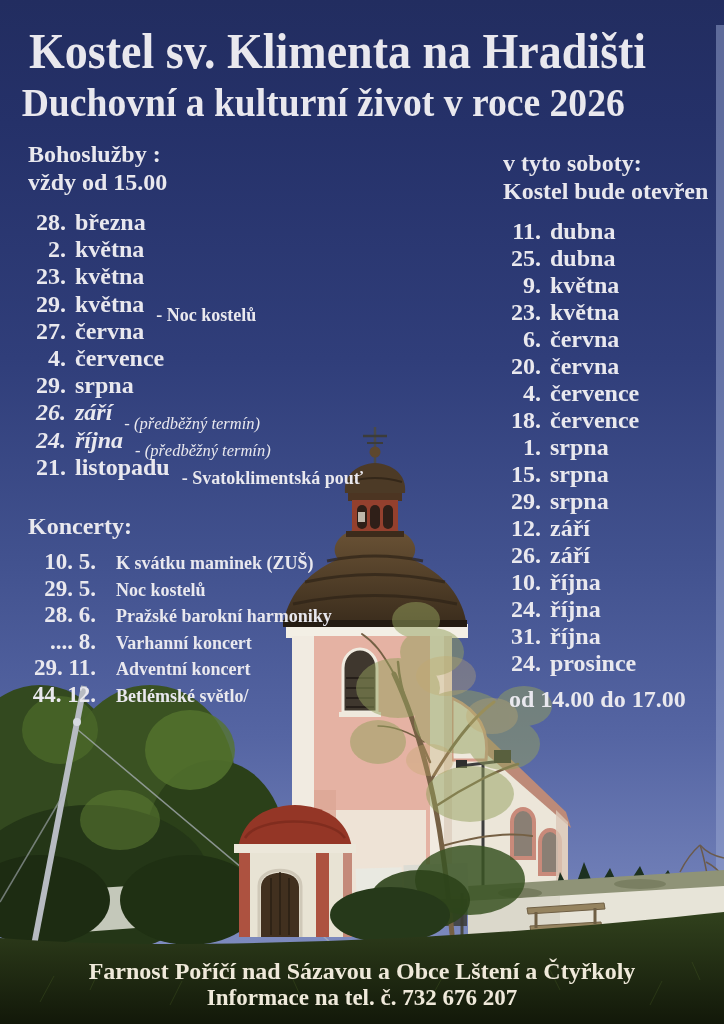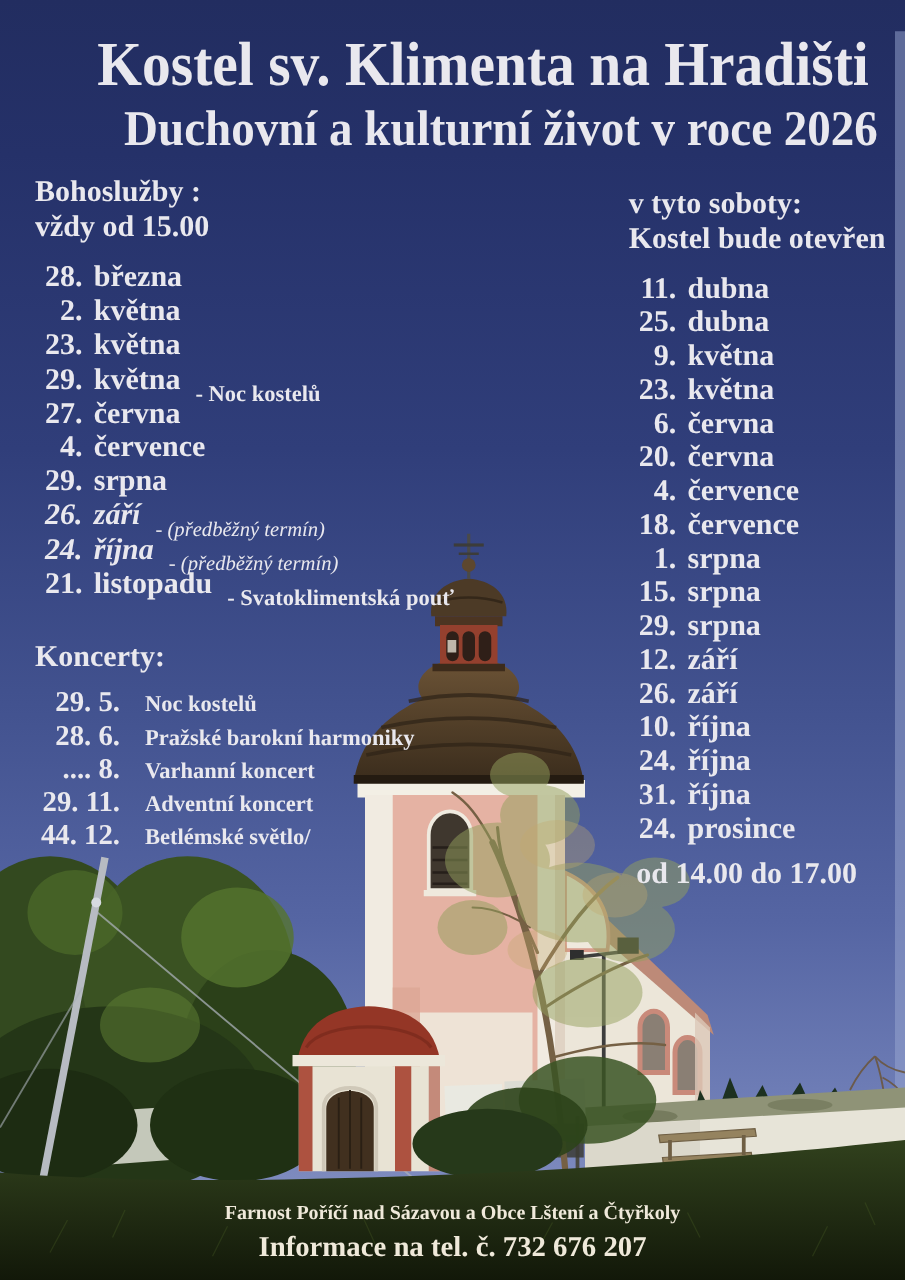--- a/index.html
+++ b/index.html
@@ -3,42 +3,42 @@
 <meta charset="utf-8">
 <style>
   html,body{margin:0;padding:0;background:#444;}
   .poster{
     position:relative;width:724px;height:1024px;overflow:hidden;
     font-family:"Liberation Serif","DejaVu Serif",serif;
     color:#e9e8ee;background:#232e63;
   }
   .photo{position:absolute;left:0;top:0;width:724px;height:1024px;}
   .txt{position:absolute;}
-  header.txt{top:22px;left:0;width:724px;text-align:right;}
+  header.txt{top:22px;left:0;width:724px;text-align:left;}
   .title{font-size:50px;font-weight:bold;line-height:58px;transform:scaleX(.92);transform-origin:50% 50%;white-space:nowrap;}
   .subtitle{font-size:40px;font-weight:bold;line-height:46px;transform:scaleX(.94);transform-origin:50% 50%;white-space:nowrap;}
   .sec-h{font-size:24px;font-weight:bold;line-height:28px;white-space:nowrap;}
   .services{left:28px;top:140px;}
   .date-list{margin-top:13px;font-size:24px;font-weight:bold;}
   .drow{display:flex;align-items:center;height:27.2px;white-space:nowrap;}
   .drow .day{width:38px;text-align:right;flex:none;}
   .drow .month{margin-left:9px;}
   .drow .note{font-size:18px;margin-left:12px;margin-top:22px;}
   .drow.em{font-style:italic;}
   .drow.em .note{font-size:16.5px;font-weight:normal;}
   .open-days{left:503px;top:149px;}
   .open-days .drow{height:27px;}
   .hours{margin-top:9px;padding-left:6px;font-size:24px;font-weight:bold;white-space:nowrap;}
   .concerts{left:28px;top:512px;}
   .clist{margin-top:9px;font-size:23px;font-weight:bold;}
   .crow{display:flex;align-items:baseline;height:26.5px;white-space:nowrap;}
   .crow .cdate{width:68px;text-align:right;flex:none;}
   .crow .ctitle{font-size:18px;margin-left:20px;}
   footer.txt{top:958px;left:0;width:724px;text-align:center;font-weight:bold;color:#efe9da;}
-  .f1{font-size:16px;line-height:26px;}
+  .f1{font-size:24px;line-height:26px;}
   .f2{font-size:23px;line-height:27px;}
 </style>
 </head>
 <body>
 
 <div class="poster">
 
   <svg class="photo" viewBox="0 0 724 1024" aria-hidden="true">
     <defs>
       <linearGradient id="skyG" x1="0" y1="0" x2="0" y2="1">
@@ -322,20 +322,24 @@
           <span class="month">listopadu</span>
           <span class="note">- Svatoklimentská pouť</span>
         </div>
       </div>
   </section>
 
   <section class="txt concerts">
     <div class="sec-h">Koncerty:</div>
     <div class="clist">
 
+        <div class="crow">
+          <span class="cdate">10. 5.</span>
+          <span class="ctitle">K svátku maminek (ZUŠ)</span>
+        </div>
 
         <div class="crow">
           <span class="cdate">29. 5.</span>
           <span class="ctitle">Noc kostelů</span>
         </div>
 
         <div class="crow">
           <span class="cdate">28. 6.</span>
           <span class="ctitle">Pražské barokní harmoniky</span>
         </div>

